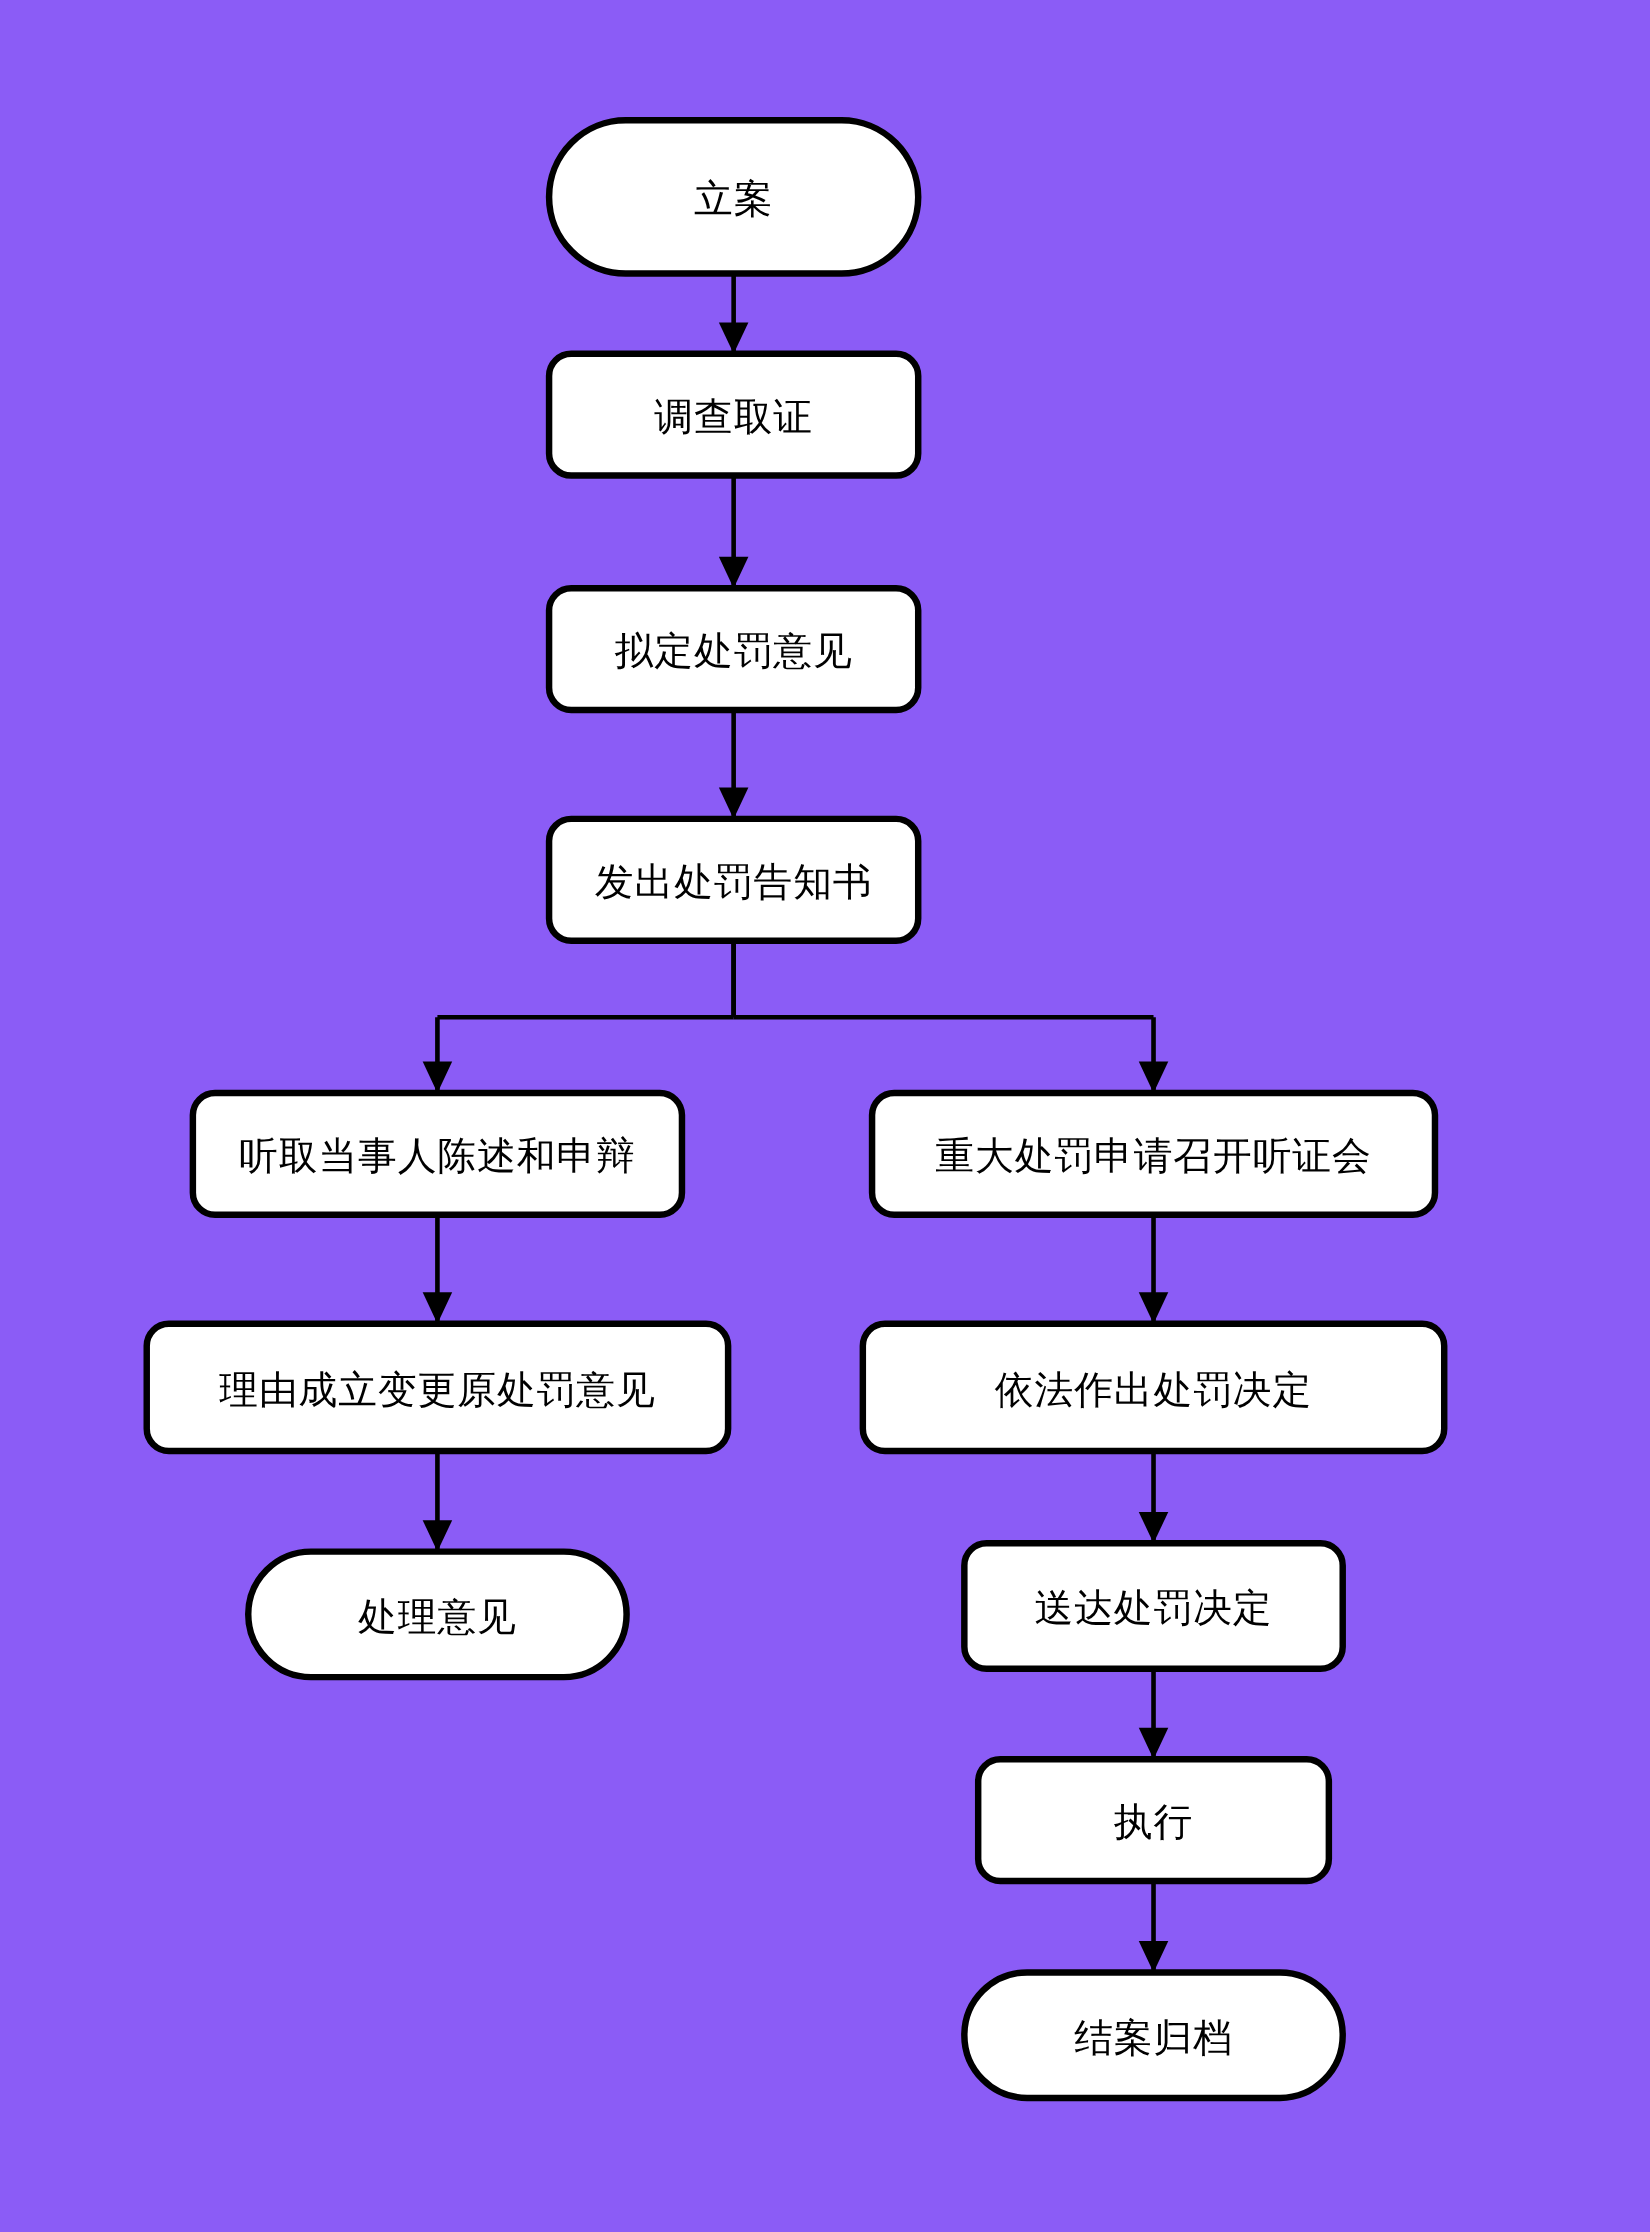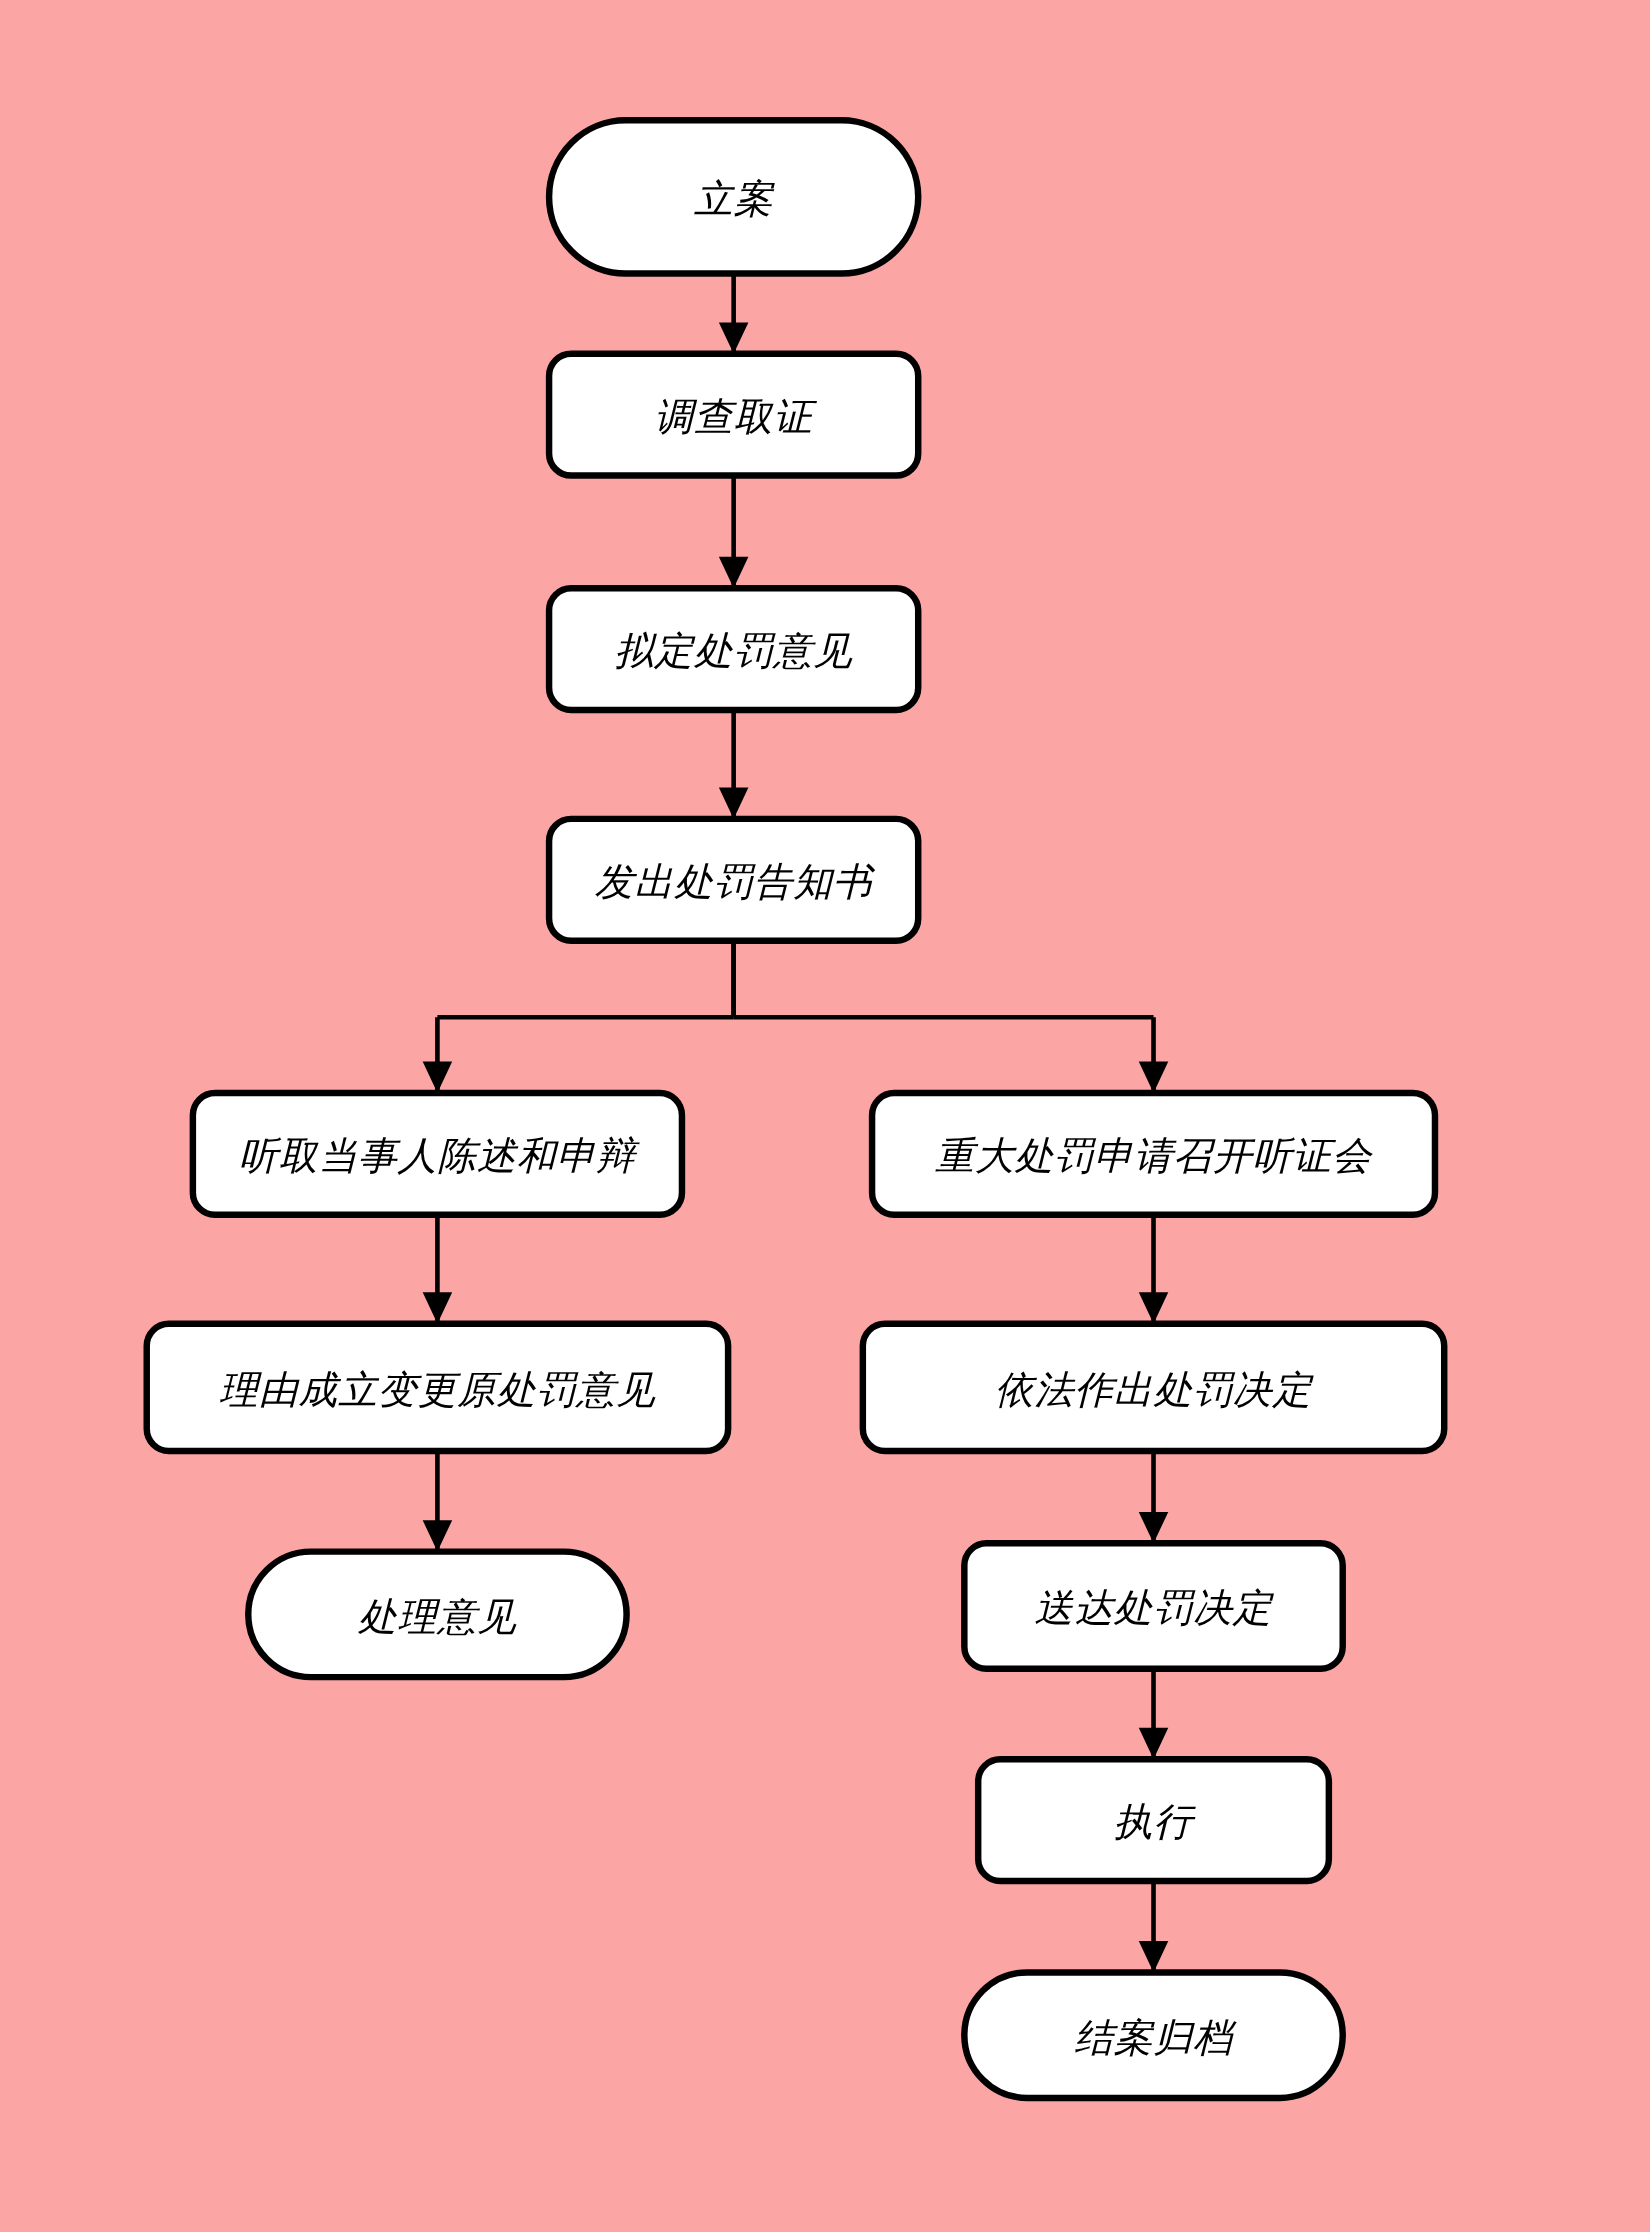--- a/index.html
+++ b/index.html
@@ -11,22 +11,21 @@
   body {
     width: 1650px;
     height: 2233px;
     overflow: hidden;
     font-family: "Liberation Serif", "DejaVu Serif", serif;
   }
   #flowchart-root {
     position: relative;
     width: 1650px;
     height: 2233px;
-    background: #fca5a5;
-    font-style: italic;
+    background: #8b5cf6;
   }
   svg.chart-svg {
     display: block;
     width: 1650px;
     height: 2233px;
   }
   .node-shape {
     fill: #ffffff;
     stroke: #000000;
     stroke-width: 7;

